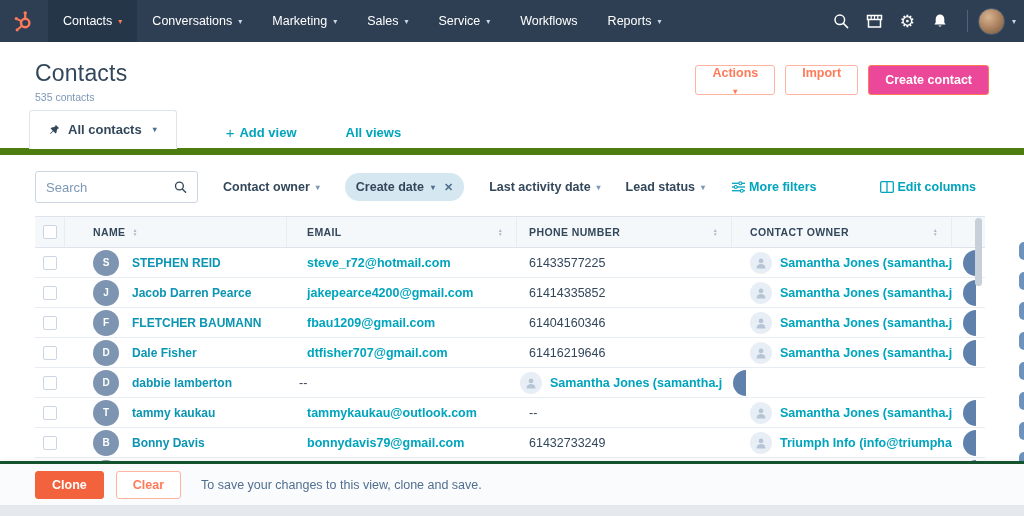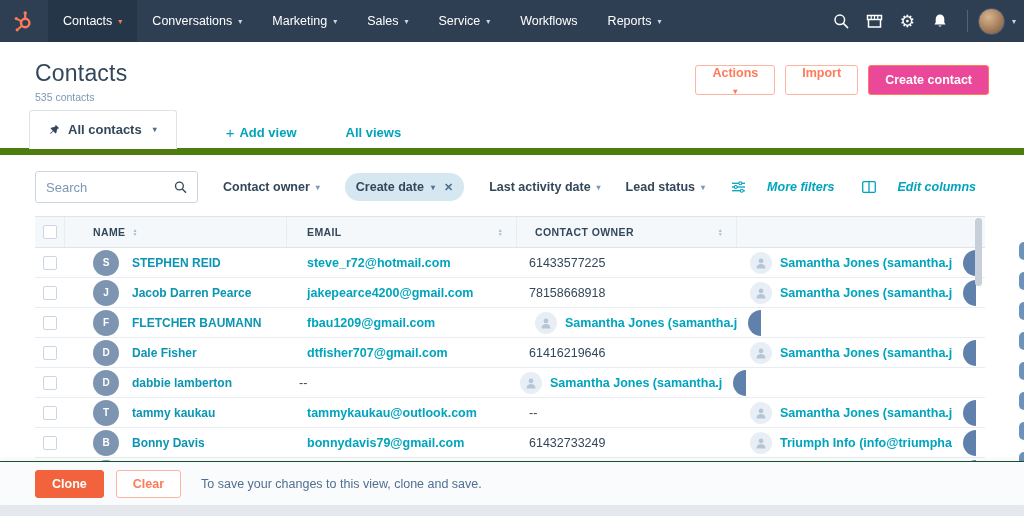--- a/index.html
+++ b/index.html
@@ -59,21 +59,21 @@
   .search-box input::placeholder { color:#7c98b6; }
   .filter-item { margin-left:25px; font-size:12.5px; font-weight:600; color:#33475b;
     display:flex; align-items:center; gap:6px; cursor:pointer; white-space:nowrap; }
   .filter-item .caret { font-size:8px; color:#7c98b6; }
   .filter-chip { margin-left:25px; background:#d5e8f1; border-radius:14px; padding:7px 11px;
     display:flex; align-items:center; gap:7px; font-size:12.5px; font-weight:600; color:#33475b;
     cursor:pointer; white-space:nowrap; }
   .filter-chip .caret { font-size:8px; color:#516f90; }
   .chip-close { font-size:11px; color:#516f90; margin-left:2px; cursor:pointer; }
   .teal-action { color:#00a4bd; font-weight:600; font-size:12.5px; display:flex;
-    align-items:center; gap:22px; cursor:pointer; white-space:nowrap;font-style:italic; }
+    align-items:center; gap:4px; cursor:pointer; white-space:nowrap; }
   .more-filters { margin-left:27px; }
   .edit-columns { margin-left:auto; }
 
   
   .table-wrap { position:relative; margin-left:35px; width:950px; }
   .thead { display:flex; align-items:center; background:#f5f8fa; height:32px;
     border-top:1px solid #dfe3eb; border-bottom:1px solid #dfe3eb; }
   .th { display:flex; align-items:center; height:100%; font-size:10.5px; font-weight:700;
     color:#33475b; letter-spacing:.4px; border-right:1px solid #e8edf3; }
   .sort { display:flex; flex-direction:column; line-height:4.5px; font-size:5px;
@@ -103,21 +103,21 @@
     border-radius:13px 0 0 13px; background:#6081ab; }
   .scrollbar-thumb { position:absolute; right:3px; top:2px; width:7px; height:68px;
     background:#c7cfd8; border-radius:4px; cursor:pointer; z-index:3; }
 
   
   .edge-dot { position:absolute; right:0; width:5px; height:18px;
     border-radius:18px 0 0 18px; background:#6d93bd; }
 
   
   .footer { position:absolute; left:0; bottom:11px; width:100%; height:44px; background:#fafbfc;
-    border-top:1px solid #14532d; box-shadow:0 -2px 4px rgba(45,62,80,.05);
+    border-top:3px solid #14532d; box-shadow:0 -2px 4px rgba(45,62,80,.05);
     display:flex; align-items:center; padding-left:35px; z-index:6; }
   .btn-clone { background:#f2633d; color:#fff; border:1px solid #f2633d; height:28px; }
   .btn-clear { background:#fff; color:#ff7a59; border:1px solid #ffb3a0; height:28px; margin-left:12px; }
   .footer-msg { color:#516f90; font-size:12.5px; margin-left:20px; }
   .bottom-strip { position:absolute; bottom:0; width:100%; height:11px; background:#e5e8ec; z-index:5; }
 </style>
 </head>
 <body>
 
 <nav class="topnav">
@@ -292,20 +292,27 @@
           <span>▼</span>
         </span>
     </div>
     <div class="th col-email">
       <span>EMAIL</span>
       <span class="sort sort-right">
           <span>▲</span>
           <span>▼</span>
         </span>
     </div>
+    <div class="th col-phone">
+      <span>PHONE NUMBER</span>
+      <span class="sort sort-right">
+          <span>▲</span>
+          <span>▼</span>
+        </span>
+    </div>
     <div class="th col-owner">
       <span>CONTACT OWNER</span>
       <span class="sort sort-right">
           <span>▲</span>
           <span>▼</span>
         </span>
     </div>
     <div class="th col-extra"></div>
   </div>
   <div class="tbody">
@@ -346,21 +353,21 @@
     <div class="cell col-name">
       <div class="avatar-initial">
             <span class="js-initial">J</span>
           </div>
       <a class="name-link js-name">Jacob Darren Pearce</a>
     </div>
     <div class="cell col-email">
       <a class="email-link js-email">jakepearce4200@gmail.com</a>
     </div>
     <div class="cell col-phone">
-      <span class="phone-text js-phone">78158668918</span>
+      <span class="phone-text js-phone">61414335852</span>
     </div>
     <div class="cell col-owner">
       <span class="owner-icon">
         <svg width="14" height="14" viewBox="0 0 16 16">
               <circle cx="8" cy="5.6" r="2.7" fill="#b6c5d5"></circle>
               <path d="M2.8 14.2a5.2 5.2 0 0 1 10.4 0z" fill="#b6c5d5"></path>
             </svg>
       </span>
       <a class="owner-link js-owner">Samantha Jones (samantha.jon...</a>
     </div>
@@ -374,20 +381,23 @@
       <div class="checkbox"></div>
     </div>
     <div class="cell col-name">
       <div class="avatar-initial">
             <span class="js-initial">F</span>
           </div>
       <a class="name-link js-name">FLETCHER BAUMANN</a>
     </div>
     <div class="cell col-email">
       <a class="email-link js-email">fbau1209@gmail.com</a>
+    </div>
+    <div class="cell col-phone">
+      <span class="phone-text js-phone">61404160346</span>
     </div>
     <div class="cell col-owner">
       <span class="owner-icon">
         <svg width="14" height="14" viewBox="0 0 16 16">
               <circle cx="8" cy="5.6" r="2.7" fill="#b6c5d5"></circle>
               <path d="M2.8 14.2a5.2 5.2 0 0 1 10.4 0z" fill="#b6c5d5"></path>
             </svg>
       </span>
       <a class="owner-link js-owner">Samantha Jones (samantha.jon...</a>
     </div>

